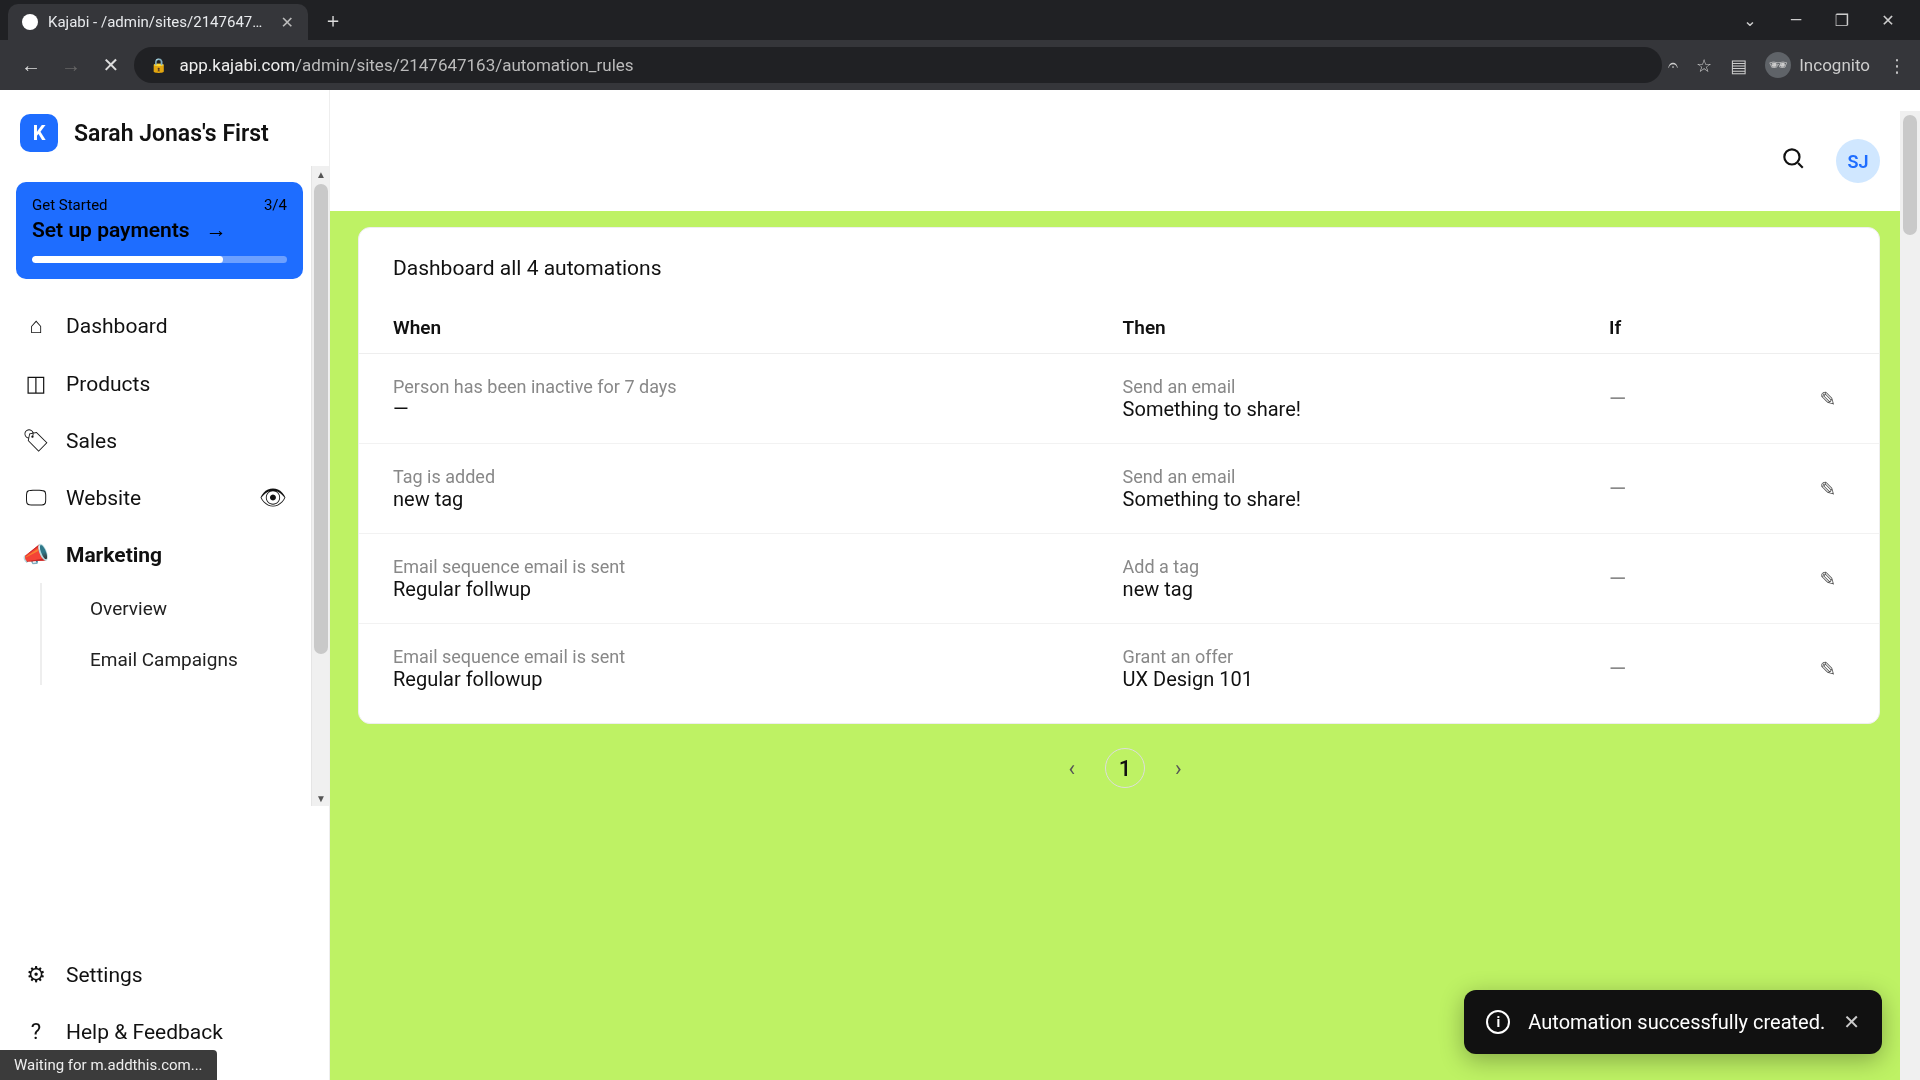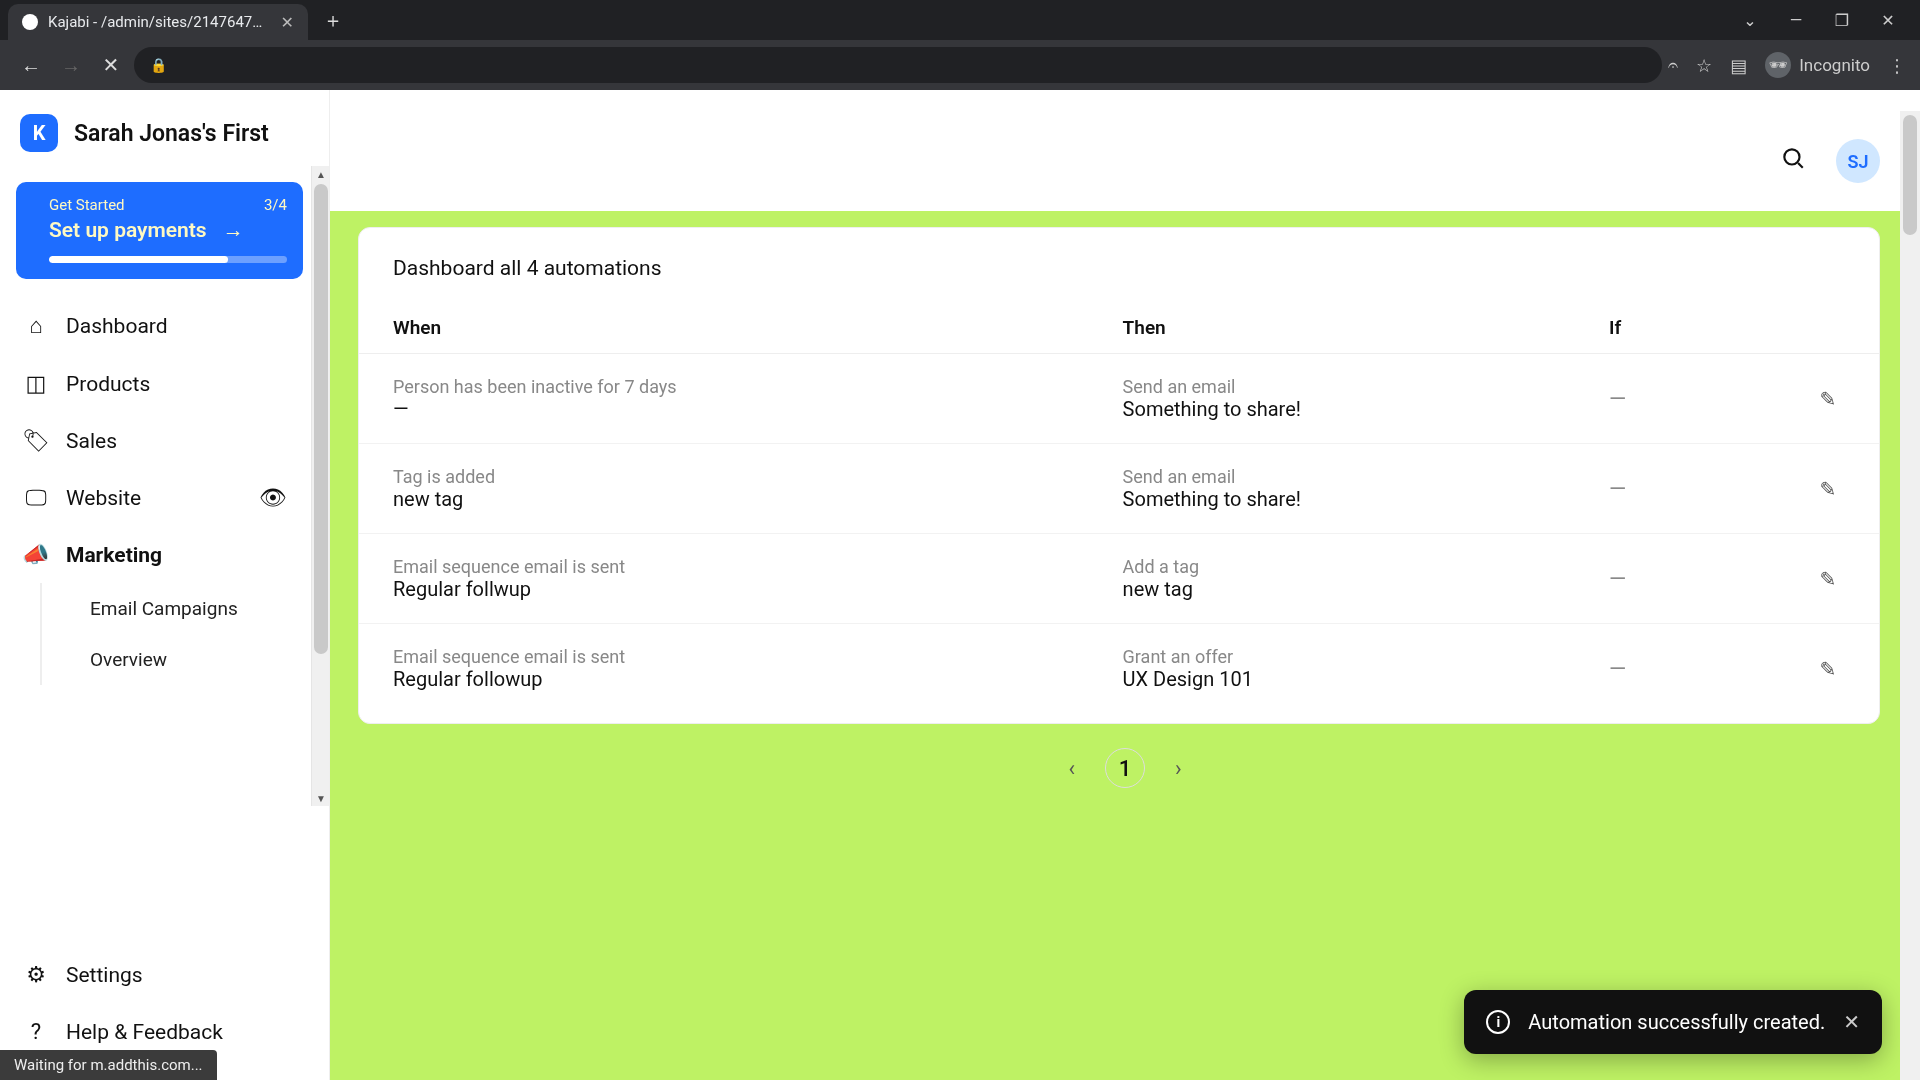--- a/index.html
+++ b/index.html
@@ -34,21 +34,21 @@
   .logo { width: 38px; height: 38px; border-radius: 10px; background: #1E6DFF; color: #fff; display: flex; align-items: center; justify-content: center; font-weight: 700; font-size: 20px; }
   .site-name { font-size: 23px; font-weight: 600; color: #111; }
 
   .sidebar-scroll { position: relative; height: 640px; overflow: hidden; padding: 6px 10px 0 12px; }
   .sidebar-track { position: absolute; right: 0; top: 0; width: 18px; height: 640px; background: #f0f0f0; border-left: 1px solid #e5e5e5; }
   .sidebar-thumb { position: absolute; left: 2px; top: 18px; width: 14px; height: 470px; background: #c9c9c9; border-radius: 7px; }
   .sidebar-arrow { position: absolute; left: 0; width: 18px; height: 16px; display: flex; align-items: center; justify-content: center; font-size: 10px; color: #555; }
   .sidebar-arrow.up { top: 0; }
   .sidebar-arrow.down { bottom: 0; }
 
-  .get-started { margin: 10px 16px 18px 4px; background: #1E6DFF; border-radius: 10px; color: #fef9c3; padding: 14px 16px 16px 33px; position: relative; }
+  .get-started { margin: 10px 16px 18px 4px; background: #1E6DFF; border-radius: 10px; color: #000000; padding: 14px 16px 16px 16px; position: relative; }
   .gs-top { display: flex; justify-content: space-between; font-size: 15px; }
   .gs-main { font-size: 21px; font-weight: 600; margin-top: 4px; display: flex; align-items: center; gap: 16px; }
   .gs-bar { margin-top: 14px; height: 7px; background: rgba(255,255,255,.35); border-radius: 4px; overflow: hidden; }
   .gs-fill { height: 100%; width: 75%; background: #fff; border-radius: 4px; }
 
   .nav-item { display: flex; align-items: center; gap: 16px; padding: 16px 10px; font-size: 21px; color: #111; cursor: pointer; border-radius: 8px; }
   .nav-item .ico { width: 28px; display: flex; justify-content: center; font-size: 22px; color: #111; }
   .nav-item.active { font-weight: 700; }
   .nav-item .eye { margin-left: auto; font-size: 22px; padding-right: 22px; }
   .sub-items { padding-left: 40px; border-left: 2px solid #eee; margin-left: 28px; }
@@ -113,20 +113,23 @@
     <span class="wc">✕</span>
   </div>
 </div>
 
 <div class="addr-bar">
   <div class="nav-btn">←</div>
   <div class="nav-btn disabled">→</div>
   <div class="nav-btn">✕</div>
   <div class="omnibox">
     <span class="lock">🔒</span>
+    <span class="url">
+      <span class="host">app.kajabi.com</span><span>/admin/sites/2147647163/automation_rules</span>
+    </span>
   </div>
   <div class="right-icons">
     <span>𝄐</span>
     <span>☆</span>
     <span>▤</span>
     <span class="incognito-pill">
       <span class="hat">🕶</span>
       <span>Incognito</span>
     </span>
     <span>⋮</span>
@@ -171,22 +174,22 @@
       <div class="nav-item">
         <span class="ico">🖵</span>
         <span>Website</span>
         <span class="eye">👁</span>
       </div>
       <div class="nav-item active">
         <span class="ico">📣</span>
         <span>Marketing</span>
       </div>
       <div class="sub-items">
+        <div class="sub-item">Overview</div>
         <div class="sub-item">Email Campaigns</div>
-        <div class="sub-item">Overview</div>
       </div>
 
       <div class="sidebar-track">
         <div class="sidebar-arrow up">▲</div>
         <div class="sidebar-thumb"></div>
         <div class="sidebar-arrow down">▼</div>
       </div>
     </div>
 
     <div class="sidebar-footer">

